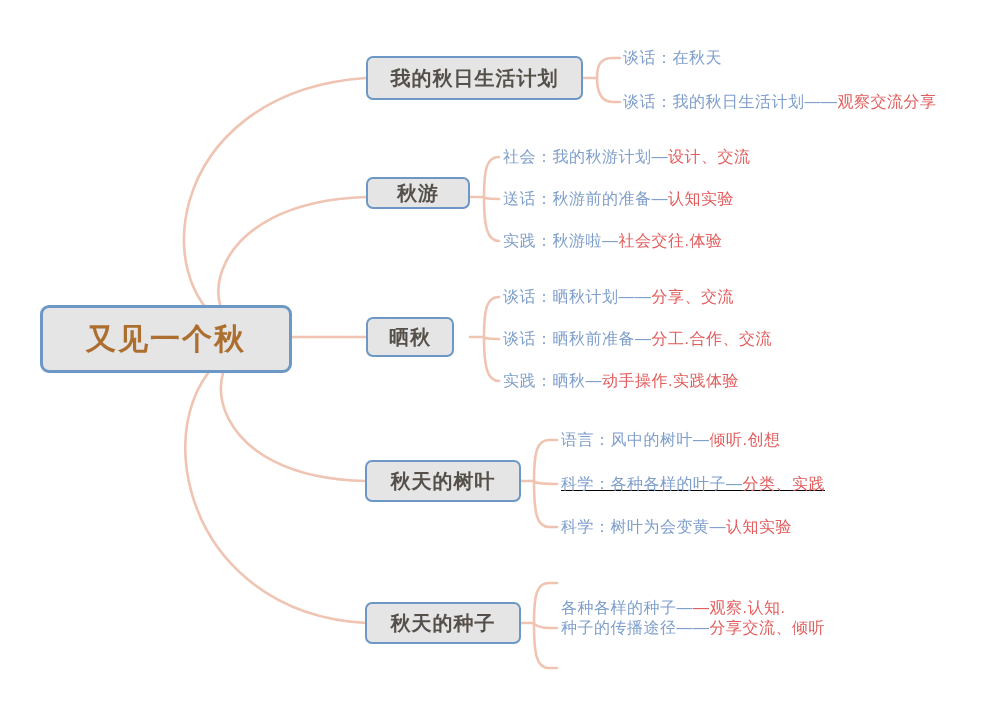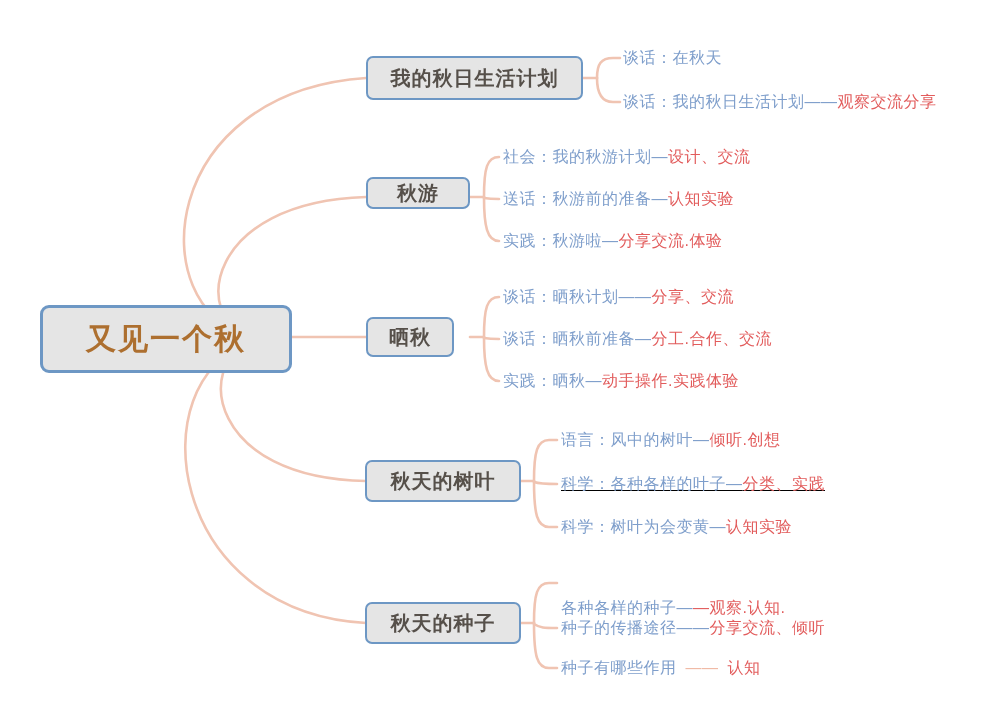--- a/index.html
+++ b/index.html
@@ -114,21 +114,21 @@
     <span class="lb">谈话：我的秋日生活计划——</span><span class="lr">观察交流分享</span>
   </div>
 
   <div class="leaf l-2-0">
     <span class="lb">社会：我的秋游计划—</span><span class="lr">设计、交流</span>
   </div>
   <div class="leaf l-2-1">
     <span class="lb">送话：秋游前的准备—</span><span class="lr">认知实验</span>
   </div>
   <div class="leaf l-2-2">
-    <span class="lb">实践：秋游啦—</span><span class="lr">分享交流.体验</span>
+    <span class="lb">实践：秋游啦—</span><span class="lr">社会交往.体验</span>
   </div>
 
   <div class="leaf l-3-0">
     <span class="lb">谈话：晒秋计划——</span><span class="lr">分享、交流</span>
   </div>
   <div class="leaf l-3-1">
     <span class="lb">谈话：晒秋前准备—</span><span class="lr">分工.合作、交流</span>
   </div>
   <div class="leaf l-3-2">
     <span class="lb">实践：晒秋—</span><span class="lr">动手操作.实践体验</span>
@@ -143,17 +143,14 @@
   <div class="leaf l-4-2">
     <span class="lb">科学：树叶为会变黄—</span><span class="lr">认知实验</span>
   </div>
 
   <div class="leaf l-5-0">
     <span class="lb">各种各样的种子—</span><span class="lr">—观察.认知.</span>
   </div>
   <div class="leaf l-5-1">
     <span class="lb">种子的传播途径——</span><span class="lr">分享交流、倾听</span>
   </div>
-  <div class="leaf l-5-2">
-    <span class="lb">种子有哪些作用</span><span class="ld">——</span><span class="lr">认知</span>
-  </div>
 
 </div>
 
 </body></html>

